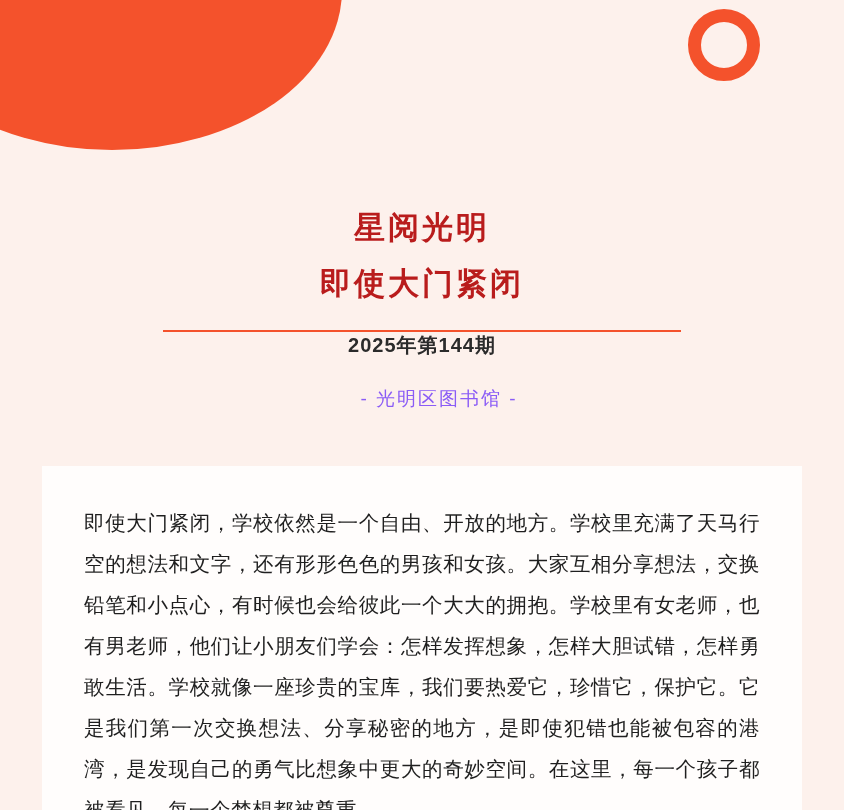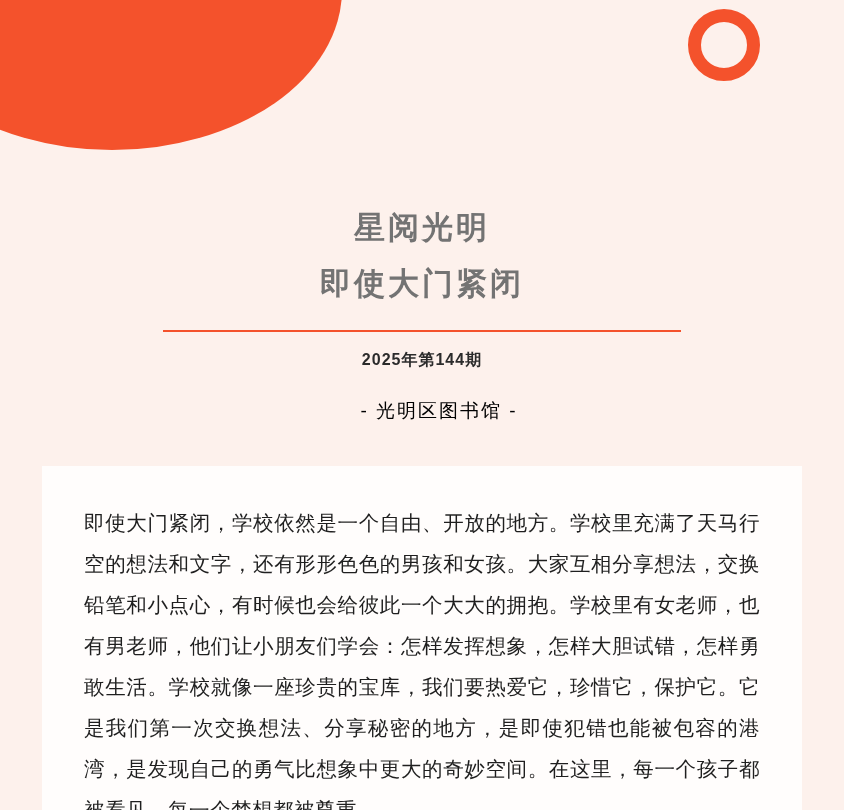--- a/index.html
+++ b/index.html
@@ -51,46 +51,45 @@
   
   .title-block {
     position: absolute;
     left: 0;
     right: 0;
     top: 200px;
     text-align: center;
   }
 
   .title-line {
-    color: #737373;
+    color: #b91c1c;
     font-weight: bold;
     font-size: 31px;
     letter-spacing: 3px;
     line-height: 56px;
   }
 
   .title-rule {
     width: 518px;
     height: 2px;
     background: #f4522c;
     margin: 18px auto 0 auto;
   }
 
   .issue {
-    margin-top: 18px;
-    font-size: 16px;
+    font-size: 20px;
     font-weight: bold;
     color: #2b2b2b;
     letter-spacing: 1px;
   }
 
   .org {
     margin-top: 27px;
     font-size: 19px;
-    color: #000000;
+    color: #8b5cf6;
     letter-spacing: 2px;
     padding-left: 34px;
   }
 
   
   .body-card {
     position: absolute;
     left: 42px;
     top: 466px;
     width: 760px;

